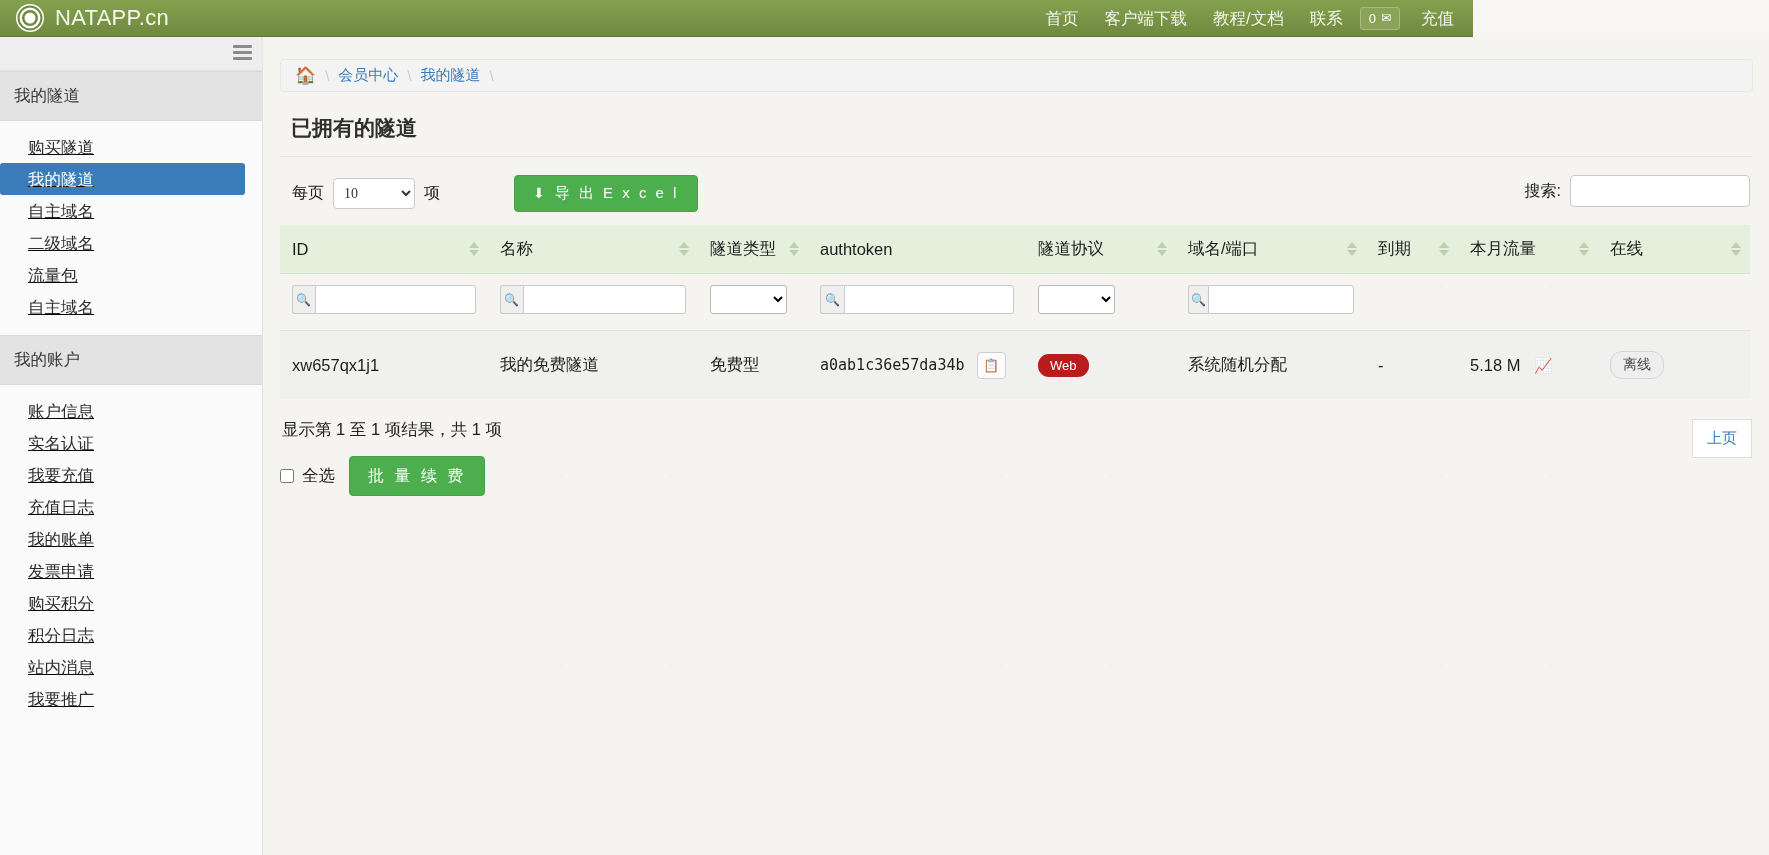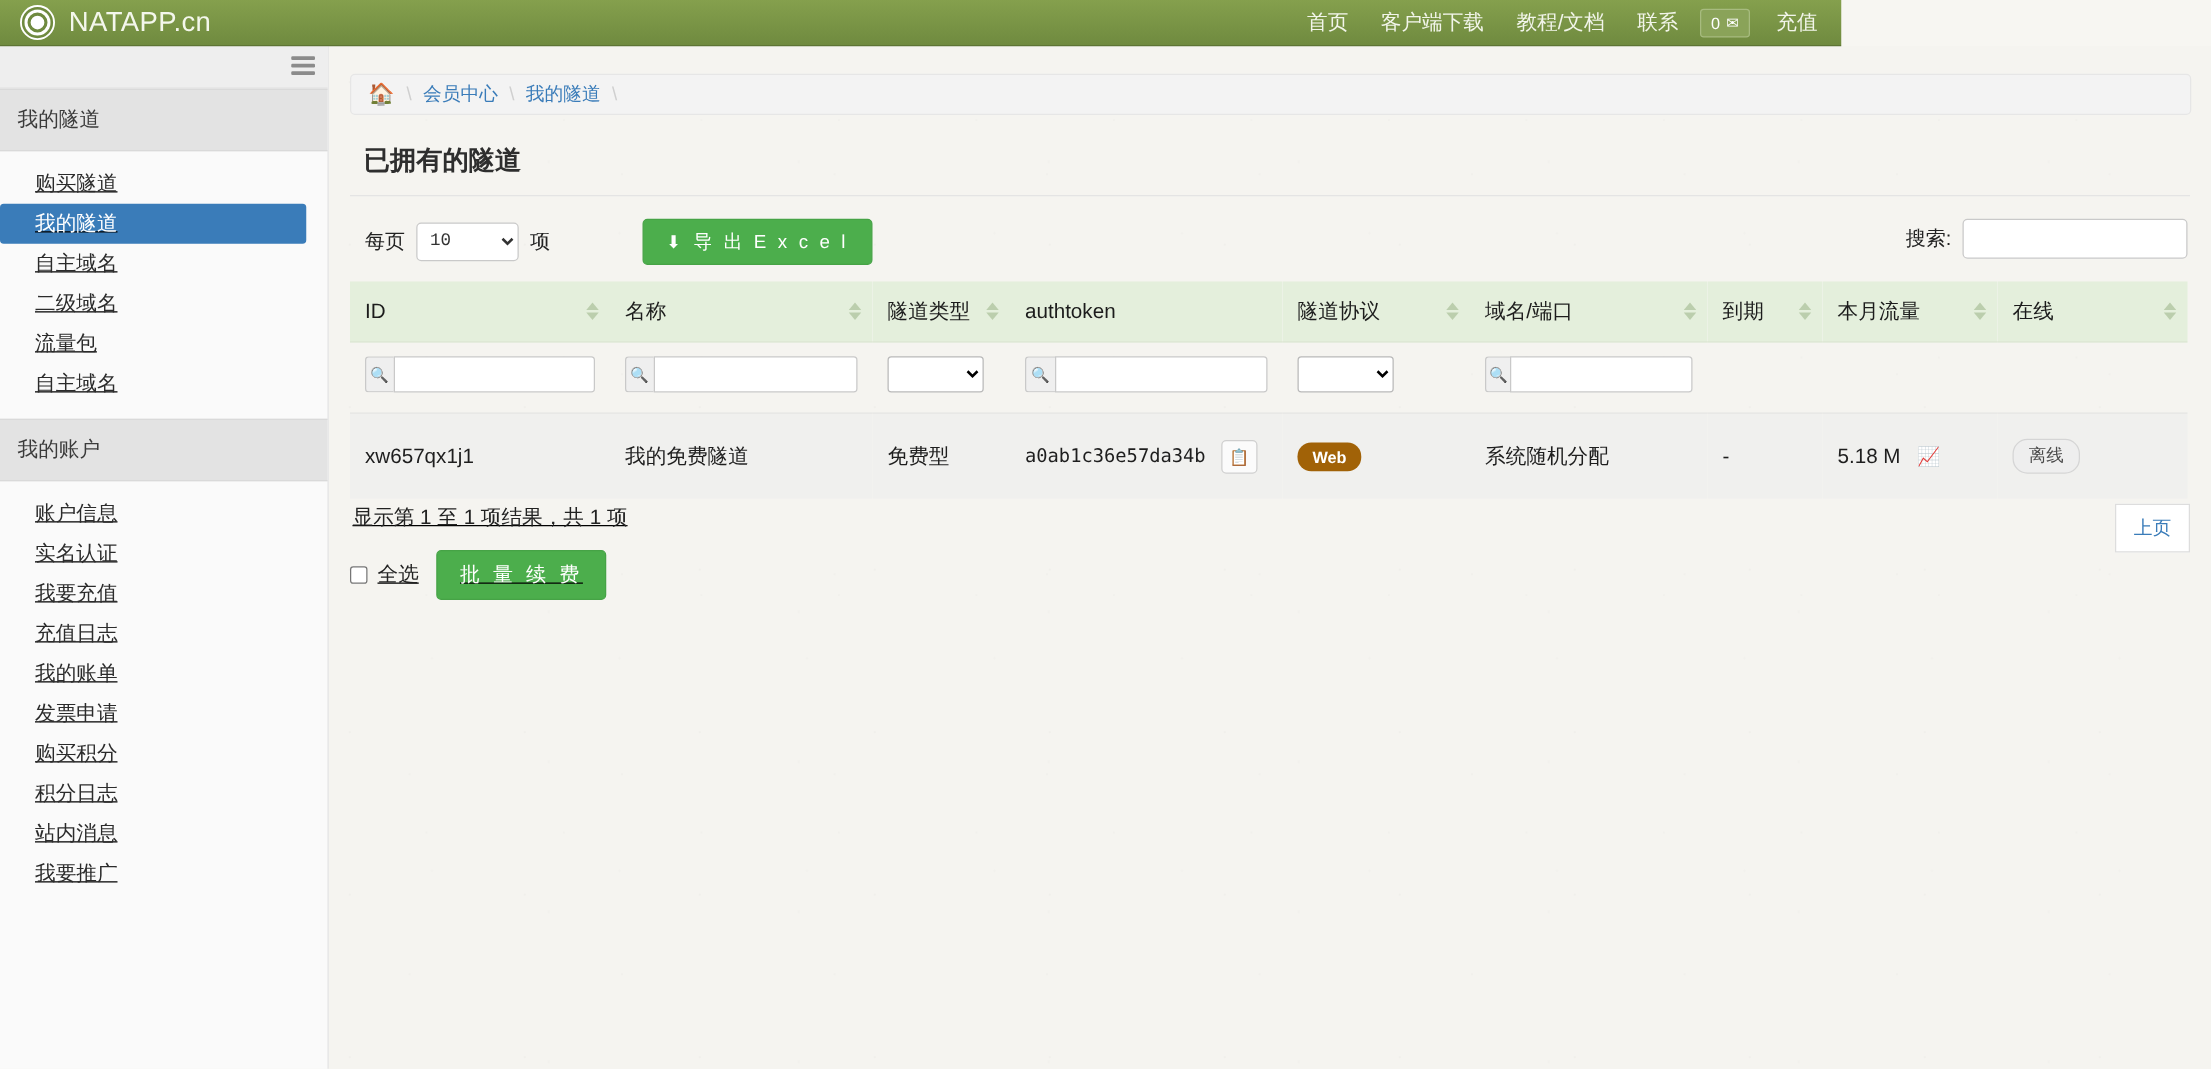--- a/index.html
+++ b/index.html
@@ -174,21 +174,21 @@
     position: relative;
     gap: 17px;
   }
   .per-page {
     display: flex; align-items: center;
     font-size: 16px; color: #222;
     gap: 9px;
     margin-left: 12px;
   }
   .per-page select {
-    font-family: Liberation Mono, monospace;
+    font-family: Liberation Serif, serif;
     font-size: 14px;
     height: 31px;
     width: 82px;
     padding: 3px 6px;
     border: 1px solid #c9c9c9;
     border-radius: 4px;
     background: #fff;
     color: #333;
   }
   .btn-export {
@@ -315,43 +315,42 @@
     margin-left: 8px;
     border: 1px solid #cfcfcf;
     border-radius: 4px;
     background: #fbfbfb;
     cursor: pointer;
     vertical-align: middle;
     color: #444; font-size: 13px;
   }
   .tag-web {
     display: inline-block;
-    background: #a16207;
+    background: #b91c1c;
     color: #fff;
-    font-size: 13px; font-weight: bold;
+    font-size: 13px; font-weight: normal;
     border-radius: 11px;
     padding: 4px 12px;
   }
   .chart-icon { color: #3a7cb9; font-size: 15px; margin-left: 9px; }
   .tag-offline {
     display: inline-block;
     background: #eeeeee;
     border: 1px solid #d5d5d5;
     color: #4a4a4a;
     font-size: 14px;
     border-radius: 12px;
     padding: 4px 12px;
   }
 
   
   .table-footer {
-    margin: 4px 17px 0 17px;
+    margin: 20px 17px 0 17px;
     position: relative;
     height: 110px;
-    text-decoration: underline;
   }
   .info-text { font-size: 16.5px; color: #222; padding-left: 2px; }
   .bulk-row {
     margin-top: 15px;
     display: flex; align-items: center; gap: 14px;
   }
   .chk-all { display: flex; align-items: center; gap: 8px; font-size: 16.5px; color: #222; cursor: pointer; }
   .chk-all input { width: 14px; height: 14px; margin: 0; }
   .btn-renew {
     background: #4cae4c;

